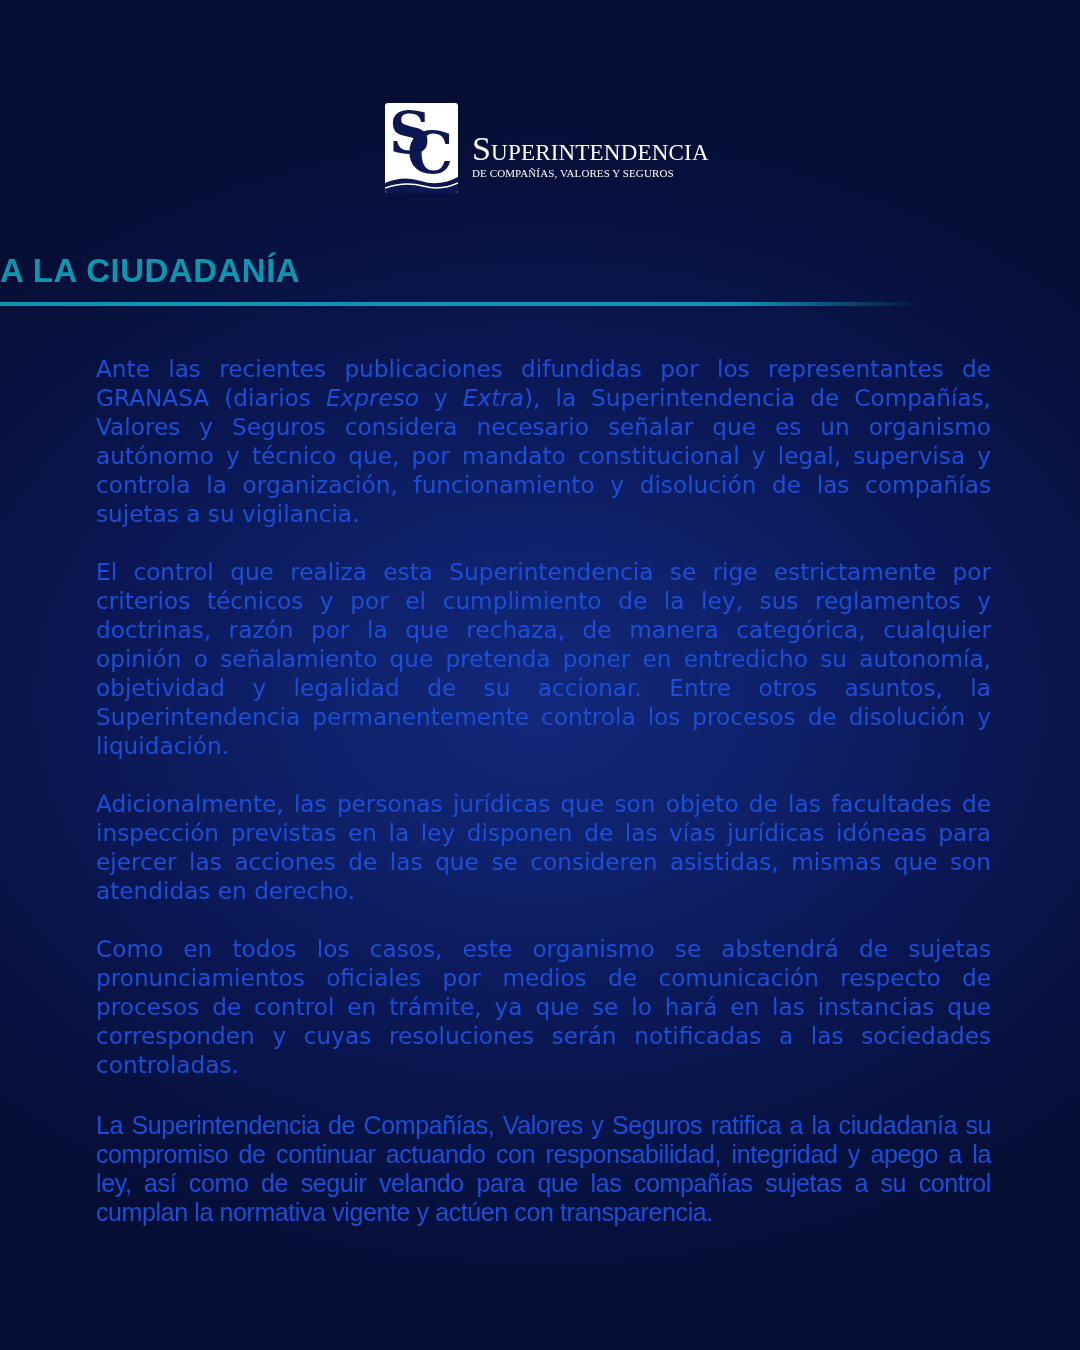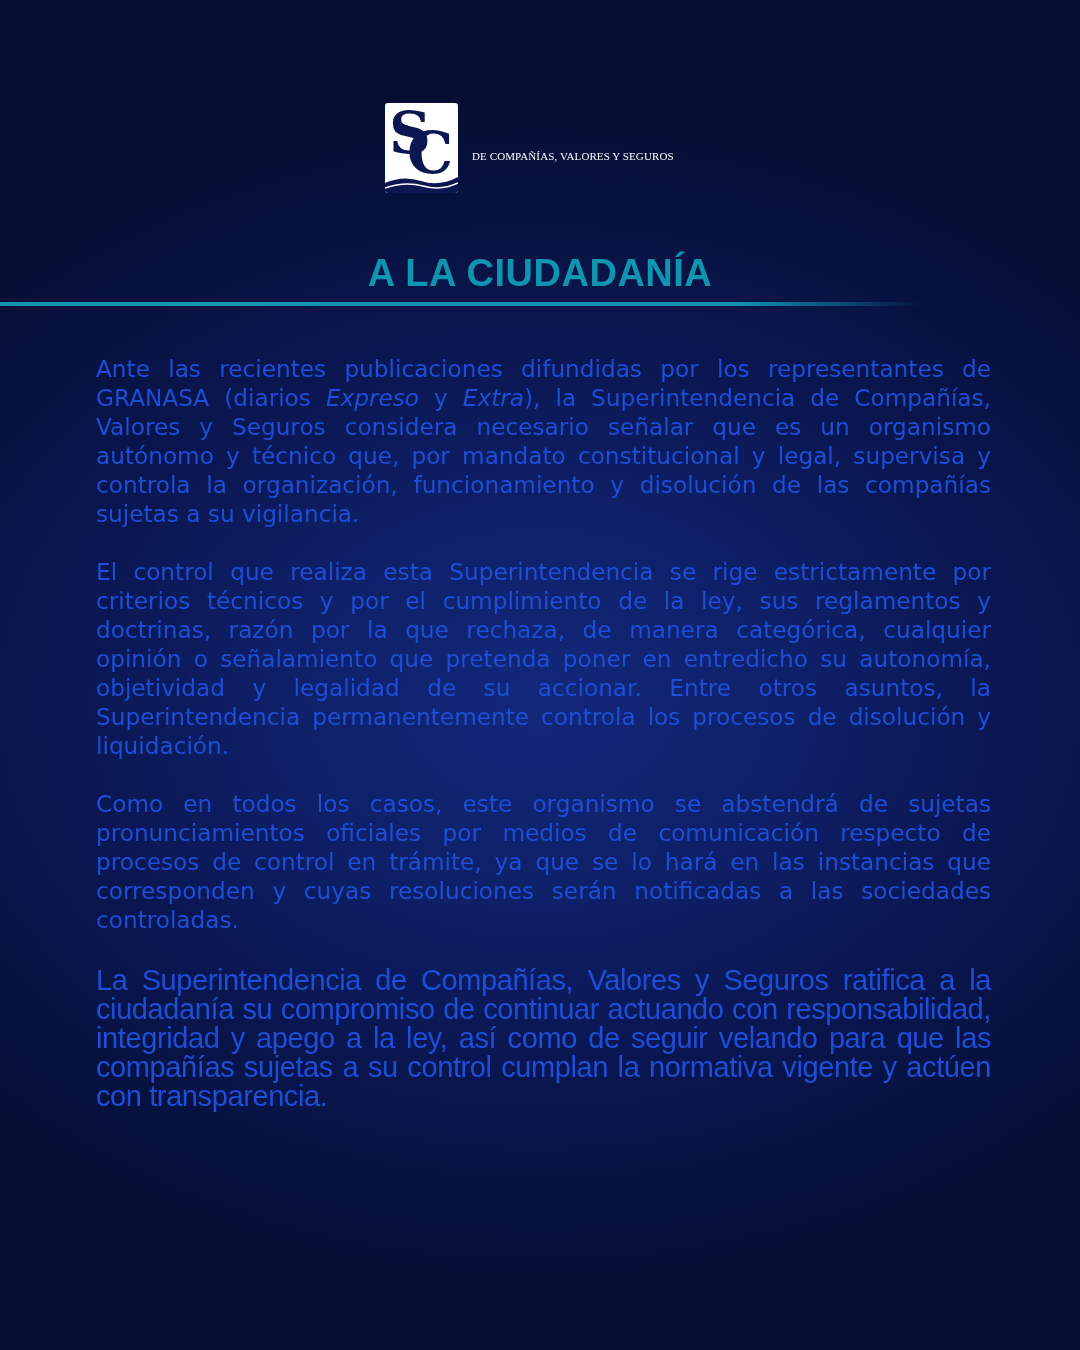--- a/index.html
+++ b/index.html
@@ -18,54 +18,56 @@
     position: absolute; font-family: "DejaVu Serif", serif; color: #0c1752; font-weight: bold;
   }
   .logo-mark .s { font-size: 58px; left: 4px; top: -4px; }
   .logo-mark .c { font-size: 58px; left: 22px; top: 16px; }
   .logo-mark svg { position: absolute; left: 0; bottom: 0; }
   .logo-text { margin-left: 14px; color: #ffffff; font-family: "Liberation Serif", serif; margin-top: 14px; }
   .logo-title { font-size: 23px; letter-spacing: 0.2px; line-height: 1; }
   .logo-title .big { font-size: 34px; }
   .logo-sub { font-size: 11px; letter-spacing: 0.1px; margin-top: 1px; }
   .title {
-    position: absolute; left: 0; right: 0; top: 252px; text-align: center;
+    position: absolute; left: 0; right: 0; top: 252px; text-align: left;
     color: #0f95b0; font-family: "Liberation Sans", sans-serif; font-weight: bold;
-    font-size: 38px; letter-spacing: 0.5px;
+    font-size: 33px; letter-spacing: 0.5px;
   }
   .rule {
     position: absolute; left: 0; top: 302px; width: 920px; height: 4px;
     background: linear-gradient(to right, #0f95b0 0%, #0f95b0 80%, rgba(15,149,176,0) 100%);
   }
   .body-text {
     position: absolute; left: 96px; top: 354px; width: 895px;
     color: #1d4ed8; font-family: "DejaVu Sans", sans-serif;
     font-size: 23.2px; line-height: 29px; text-align: justify;
   }
   .body-text p { margin: 0 0 29px 0; }
-  .body-text p.condensed { font-family: "Liberation Sans", sans-serif; font-size: 29px; letter-spacing: -0.4px; margin-top: 32px; }
+  .body-text p.condensed { font-family: "Liberation Sans", sans-serif; font-size: 25px; letter-spacing: -0.4px; margin-top: 32px; }
 </style>
 </head>
 <body>
 
 <div class="logo">
   <div class="logo-mark">
     <span class="s">S</span>
     <span class="c">C</span>
     <svg width="73" height="24" viewBox="0 0 73 24">
       <path d="M0 14 Q18 6 36 12 T73 8 L73 24 L0 24 Z" fill="#0c1752"></path>
       <path d="M0 19 Q20 12 38 17 T73 14" stroke="#ffffff" stroke-width="1.5" fill="none"></path>
     </svg>
   </div>
   <div class="logo-text">
+    <div class="logo-title"><span class="big">S</span><span>UPERINTENDENCIA</span></div>
     <div class="logo-sub">DE COMPAÑÍAS, VALORES Y SEGUROS</div>
   </div>
 </div>
 
 <div class="title">A LA CIUDADANÍA</div>
 <div class="rule"></div>
 
 <div class="body-text">
   <p><span>Ante las recientes publicaciones difundidas por los representantes de GRANASA (diarios </span><em>Expreso</em><span> y </span><em>Extra</em><span>), la Superintendencia de Compañías, Valores y Seguros considera necesario señalar que es un organismo autónomo y técnico que, por mandato constitucional y legal, supervisa y controla la organización, funcionamiento y disolución de las compañías sujetas a su vigilancia.</span></p>
   <p>El control que realiza esta Superintendencia se rige estrictamente por criterios técnicos y por el cumplimiento de la ley, sus reglamentos y doctrinas, razón por la que rechaza, de manera categórica, cualquier opinión o señalamiento que pretenda poner en entredicho su autonomía, objetividad y legalidad de su accionar. Entre otros asuntos, la Superintendencia permanentemente controla los procesos de disolución y liquidación.</p>
+  <p>Adicionalmente, las personas jurídicas que son objeto de las facultades de inspección previstas en la ley disponen de las vías jurídicas idóneas para ejercer las acciones de las que se consideren asistidas, mismas que son atendidas en derecho.</p>
   <p>Como en todos los casos, este organismo se abstendrá de sujetas pronunciamientos oficiales por medios de comunicación respecto de procesos de control en trámite, ya que se lo hará en las instancias que corresponden y cuyas resoluciones serán notificadas a las sociedades controladas.</p>
   <p class="condensed">La Superintendencia de Compañías, Valores y Seguros ratifica a la ciudadanía su compromiso de continuar actuando con responsabilidad, integridad y apego a la ley, así como de seguir velando para que las compañías sujetas a su control cumplan la normativa vigente y actúen con transparencia.</p>
 </div>
 
 </body></html>

